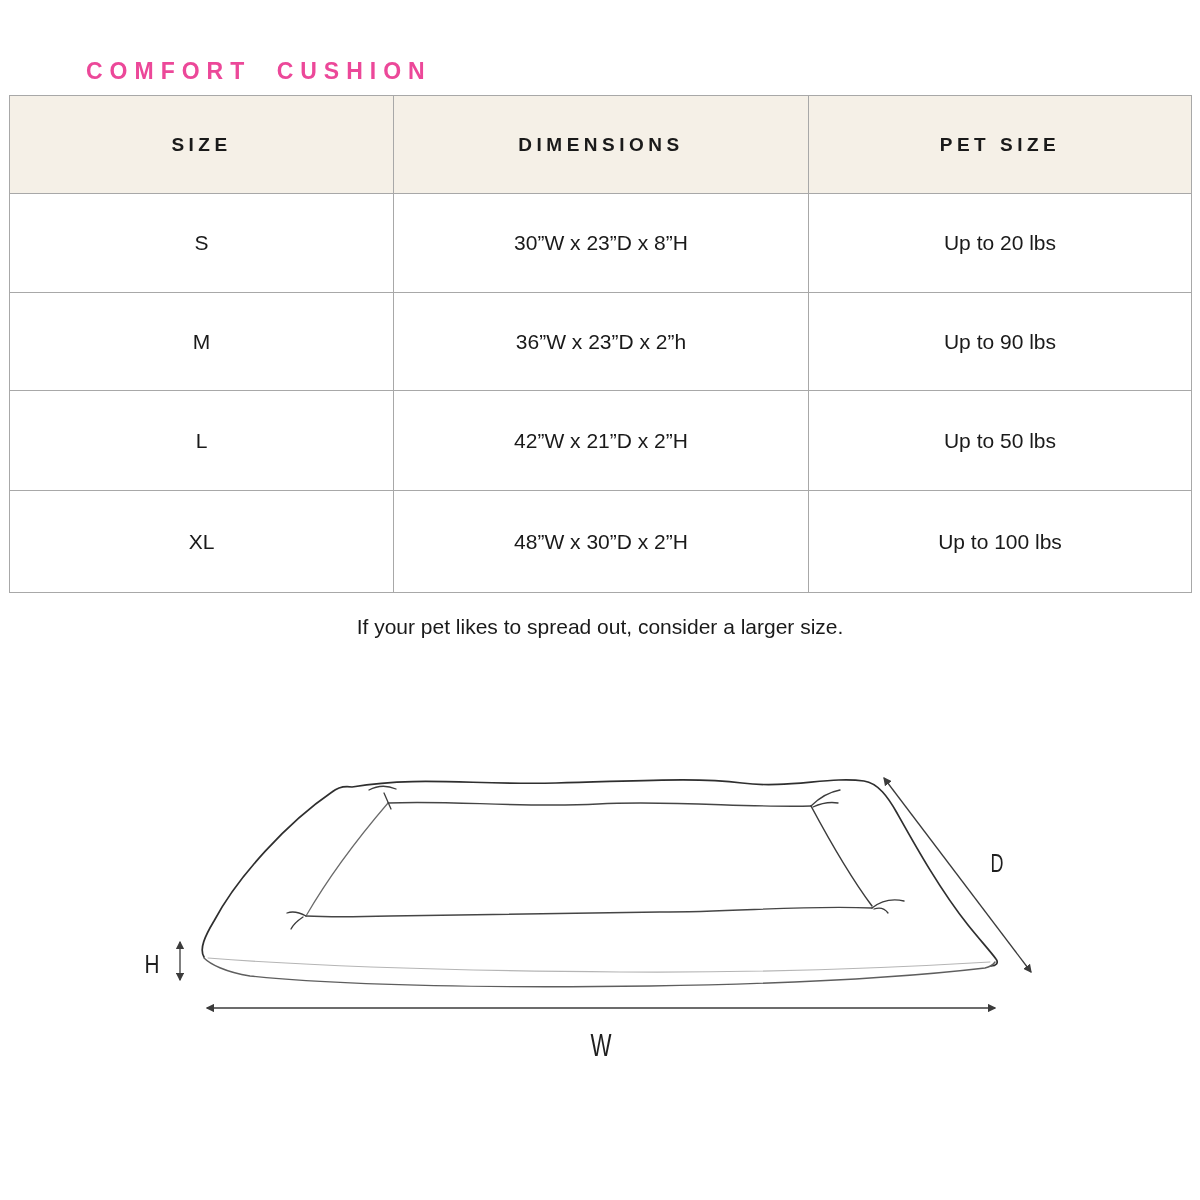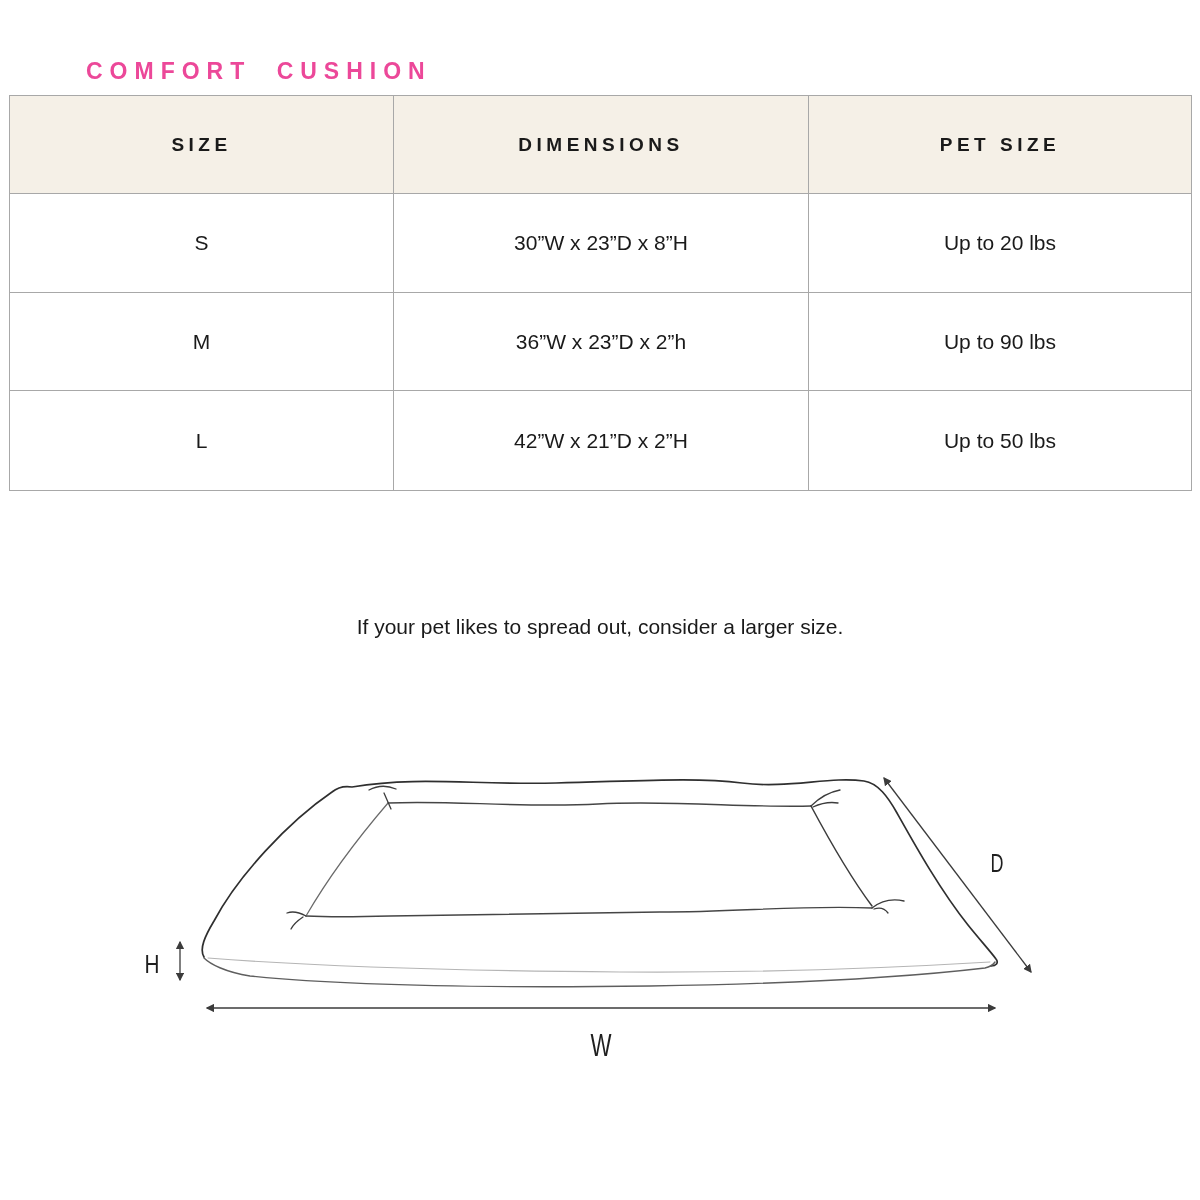--- a/index.html
+++ b/index.html
@@ -65,20 +65,25 @@
       <tr class="r2">
         <td>M</td>
         <td>36”W x 23”D x 2”h</td>
         <td>Up to 90 lbs</td>
       </tr>
       <tr class="r3">
         <td>L</td>
         <td>42”W x 21”D x 2”H</td>
         <td>Up to 50 lbs</td>
       </tr>
+      <tr class="r4">
+        <td>XL</td>
+        <td>48”W x 30”D x 2”H</td>
+        <td>Up to 100 lbs</td>
+      </tr>
     </tbody>
   </table>
 
   <p class="note">If your pet likes to spread out, consider a larger size.</p>
 
   <svg class="diagram" width="1200" height="1200" viewBox="0 0 1200 1200">
     <defs>
       <marker id="ah" viewBox="0 0 10 10" refX="8.5" refY="5" markerWidth="6.5" markerHeight="6.5" orient="auto-start-reverse">
         <path d="M0,0 L10,5 L0,10 z" fill="#3b3b3b"></path>
       </marker>

